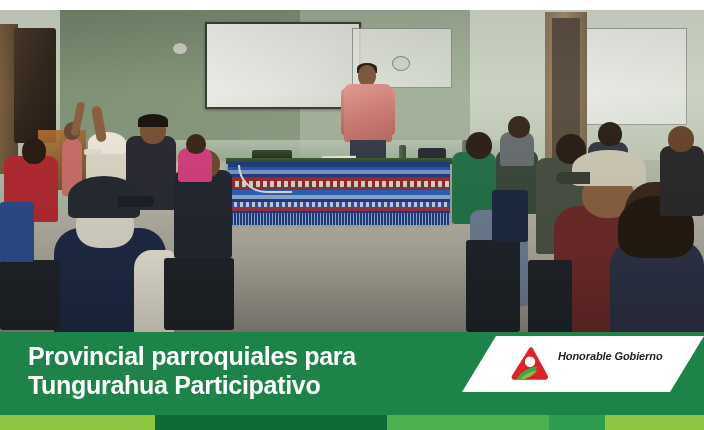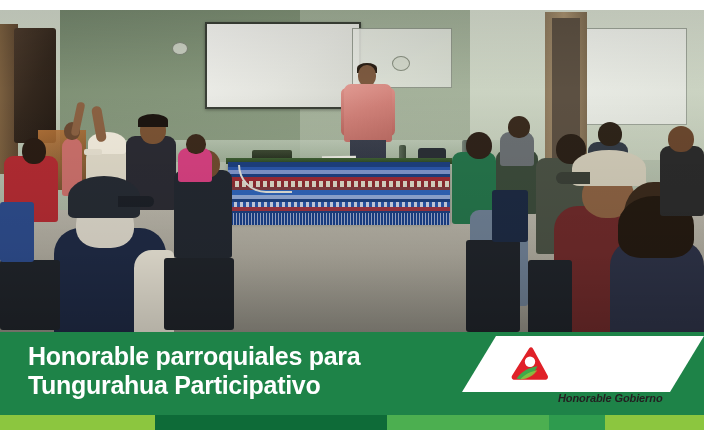--- a/index.html
+++ b/index.html
@@ -254,37 +254,37 @@
     <div class="chair" style="left:492px;top:180px;width:36px;height:52px;background:#1d2a42;"></div>
 
     <div style="position:absolute;left:0;top:0;width:704px;height:325px;
                 background:linear-gradient(180deg,rgba(0,0,0,.10) 0%,rgba(0,0,0,0) 25%,rgba(0,0,0,.08) 75%,rgba(0,0,0,.22) 100%);
                 pointer-events:none;"></div>
   </div>
 
   <div id="footer" style="background: rgb(30, 131, 72);"></div>
 
   <div id="title" style="color: rgb(255, 255, 255);">
-    <span>Honorable parroquiales para</span>
+    <span>Provincial parroquiales para</span>
     <span>Tungurahua Participativo</span>
   </div>
 
   <div id="logo-panel">
     <div class="logo-white" style="background: rgb(255, 255, 255);"></div>
 
     <div class="logo-mark">
       <svg width="40" height="37" viewBox="0 0 40 37" xmlns="http://www.w3.org/2000/svg">
         <path d="M19.2 2.2 C20.3 0.6 22.0 0.9 22.9 2.4 L37.6 29.5 C38.7 31.5 37.4 33.8 35.0 33.8 L4.6 33.8 C2.2 33.8 0.9 31.4 2.1 29.4 Z" fill="#e02128"></path>
         <circle cx="20.0" cy="15.8" r="5.2" fill="#ffffff"></circle>
         <path d="M6.5 32.6 C11 25.8 19 21.2 27.5 20.2 C24.5 27.3 18.0 32.2 10.5 33.3 Z" fill="#3faa4a"></path>
         <path d="M10.2 33.3 C14.8 28.6 21.0 25.3 27.3 24.3 C23.8 29.5 18.0 32.8 11.5 33.5 Z" fill="#8cc63f" opacity=".85"></path>
       </svg>
     </div>
 
-    <div class="logo-text" style="color: rgb(35, 31, 32); margin-top: 42px;">
+    <div class="logo-text" style="color: rgb(35, 31, 32);">
       <span>Honorable Gobierno</span>
     </div>
   </div>
 
   <div id="strip">
       <div style="background: rgb(140, 198, 63); width: 22%;"></div>
       <div style="background: rgb(14, 107, 56); width: 33%;"></div>
       <div style="background: rgb(76, 175, 80); width: 23%;"></div>
       <div style="background: rgb(46, 155, 78); width: 8%;"></div>
       <div style="background: rgb(140, 198, 63); width: 14%;"></div>

